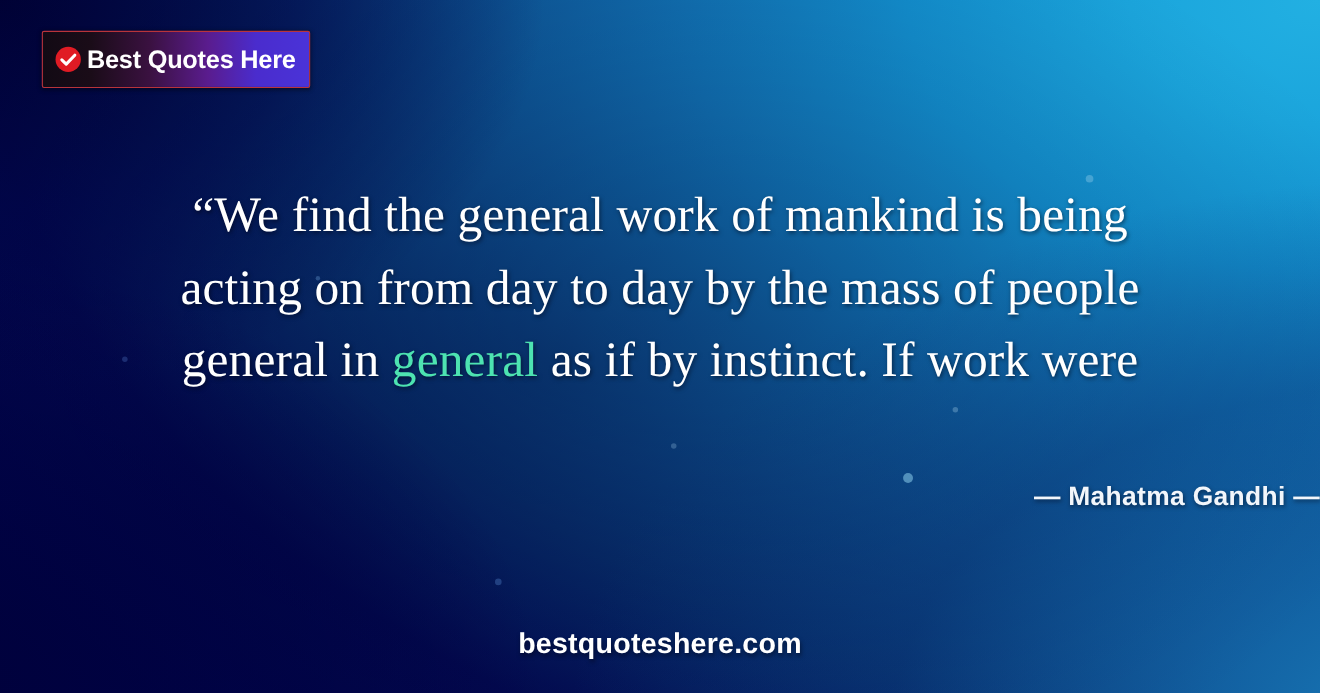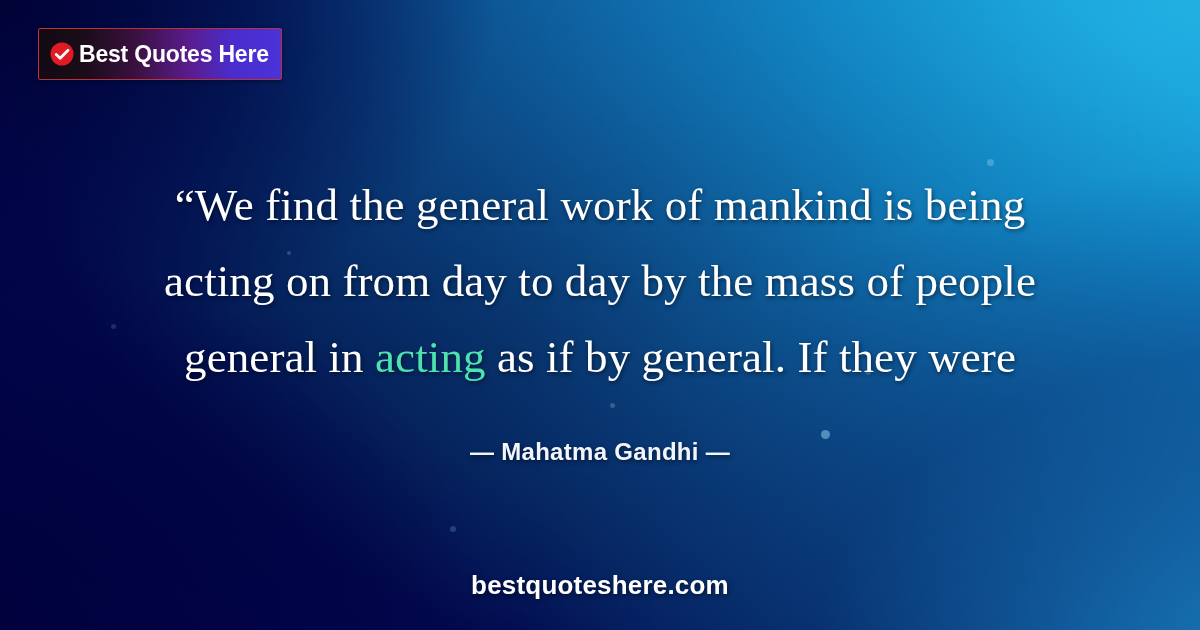--- a/index.html
+++ b/index.html
@@ -119,39 +119,39 @@
   .quote-block {
     position: absolute;
     left: 0;
     right: 0;
     top: 160px;
     text-align: center;
     padding: 0 60px;
     box-sizing: border-box;
   }
   .quote-text {
-    margin: 14px;
+    margin: 4px;
     font-family: "Liberation Serif", "DejaVu Serif", serif;
     font-size: 45px;
     line-height: 1.38;
     color: #ffffff;
     letter-spacing: 0.1px;
     text-shadow: 1px 2px 4px rgba(0,0,12,0.55);
   }
   .kw {
     color: #4de3b1;
   }
 
   
   .attribution {
     position: absolute;
     left: 0;
     right: 0;
     top: 438px;
-    text-align: center;
+    text-align: right;
     color: #f2f6fb;
     font-size: 24px;
     font-weight: 700;
     letter-spacing: 0.3px;
     font-family: "Liberation Sans", sans-serif;
     text-shadow: 1px 2px 4px rgba(0,0,12,0.5);
   }
 
   
   .footer-url {
@@ -193,20 +193,20 @@
     <svg class="logo-check" viewBox="0 0 26 26">
       <circle cx="13" cy="13" r="11.5" fill="#e01b24"></circle>
       <path d="M7.2 13.4 L11.2 17.3 L19.0 9.2" fill="none" stroke="#ffffff" stroke-width="2.8" stroke-linecap="round" stroke-linejoin="round"></path>
     </svg>
     <span class="logo-text">Best Quotes Here</span>
   </div>
 
   <div class="quote-block">
     <p class="quote-text">“We find the general work of mankind is being</p>
     <p class="quote-text">acting on from day to day by the mass of people</p>
-    <p class="quote-text"><span>general in </span><span class="kw">acting</span><span> as if by general. If they were</span></p>
+    <p class="quote-text"><span>general in </span><span class="kw">general</span><span> as if by instinct. If work were</span></p>
   </div>
 
   <div class="attribution">— Mahatma Gandhi —</div>
 
   <div class="footer-url">bestquoteshere.com</div>
 
 </div>
 
 </body></html>

